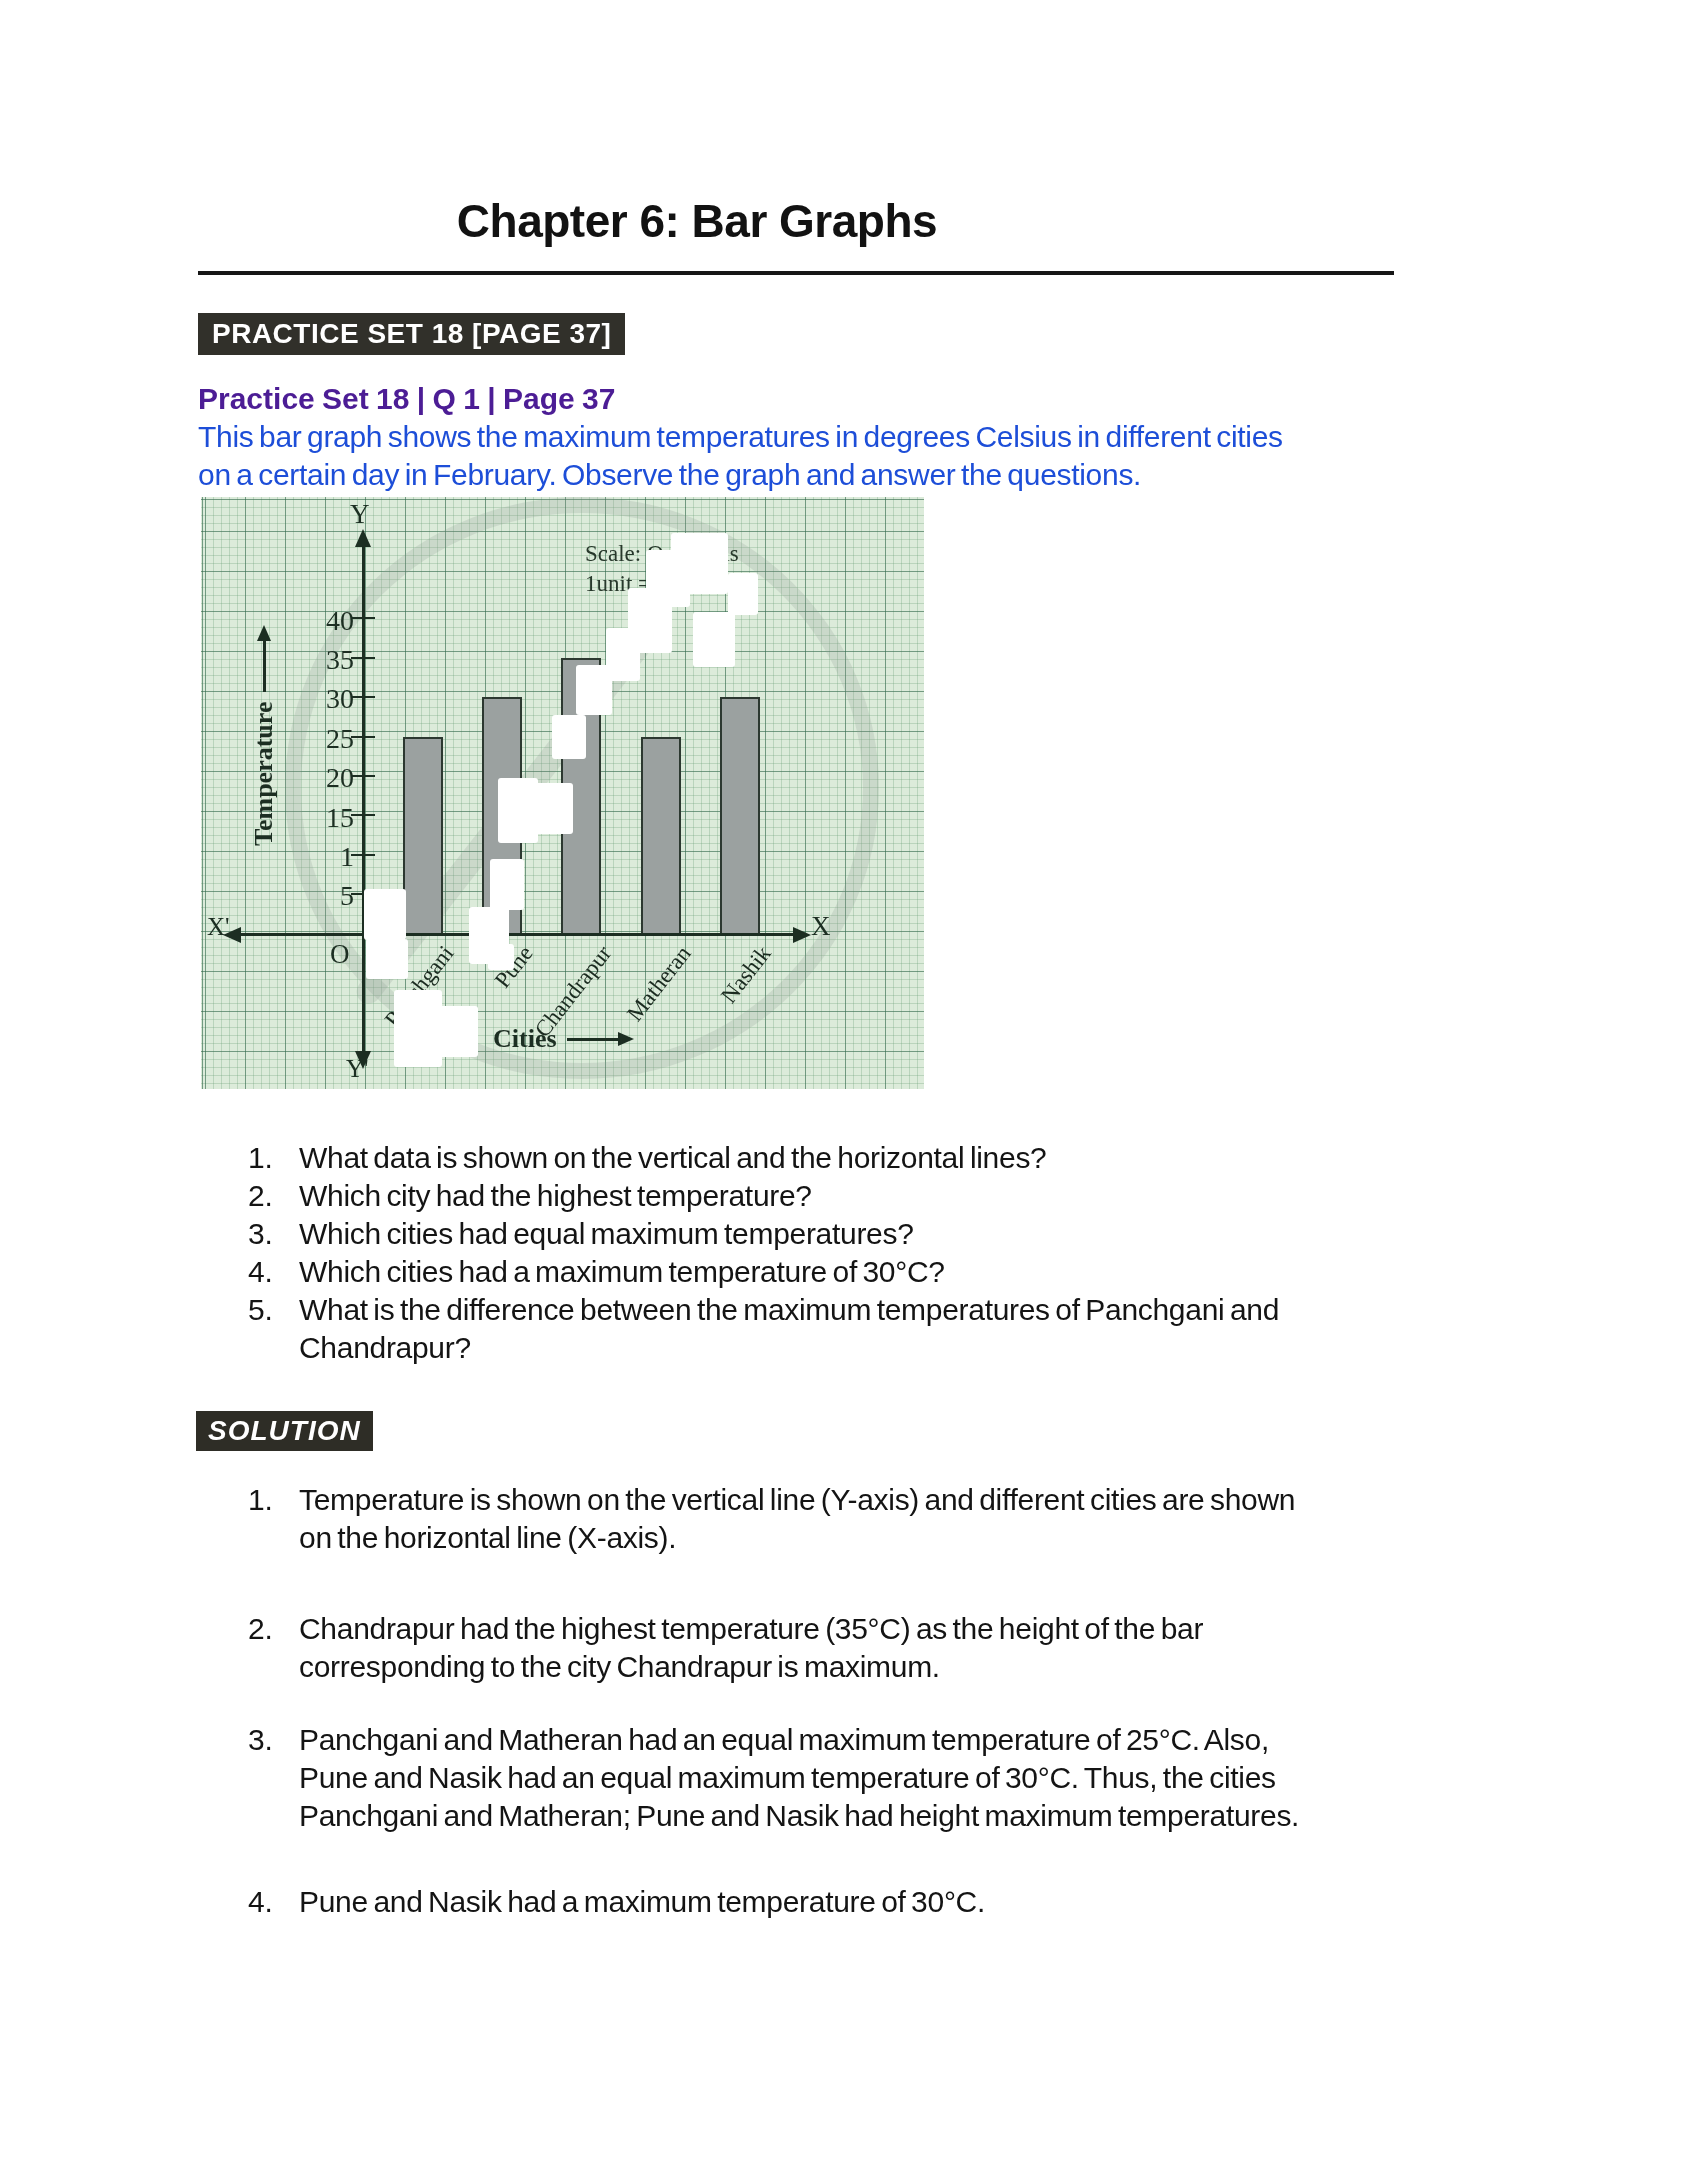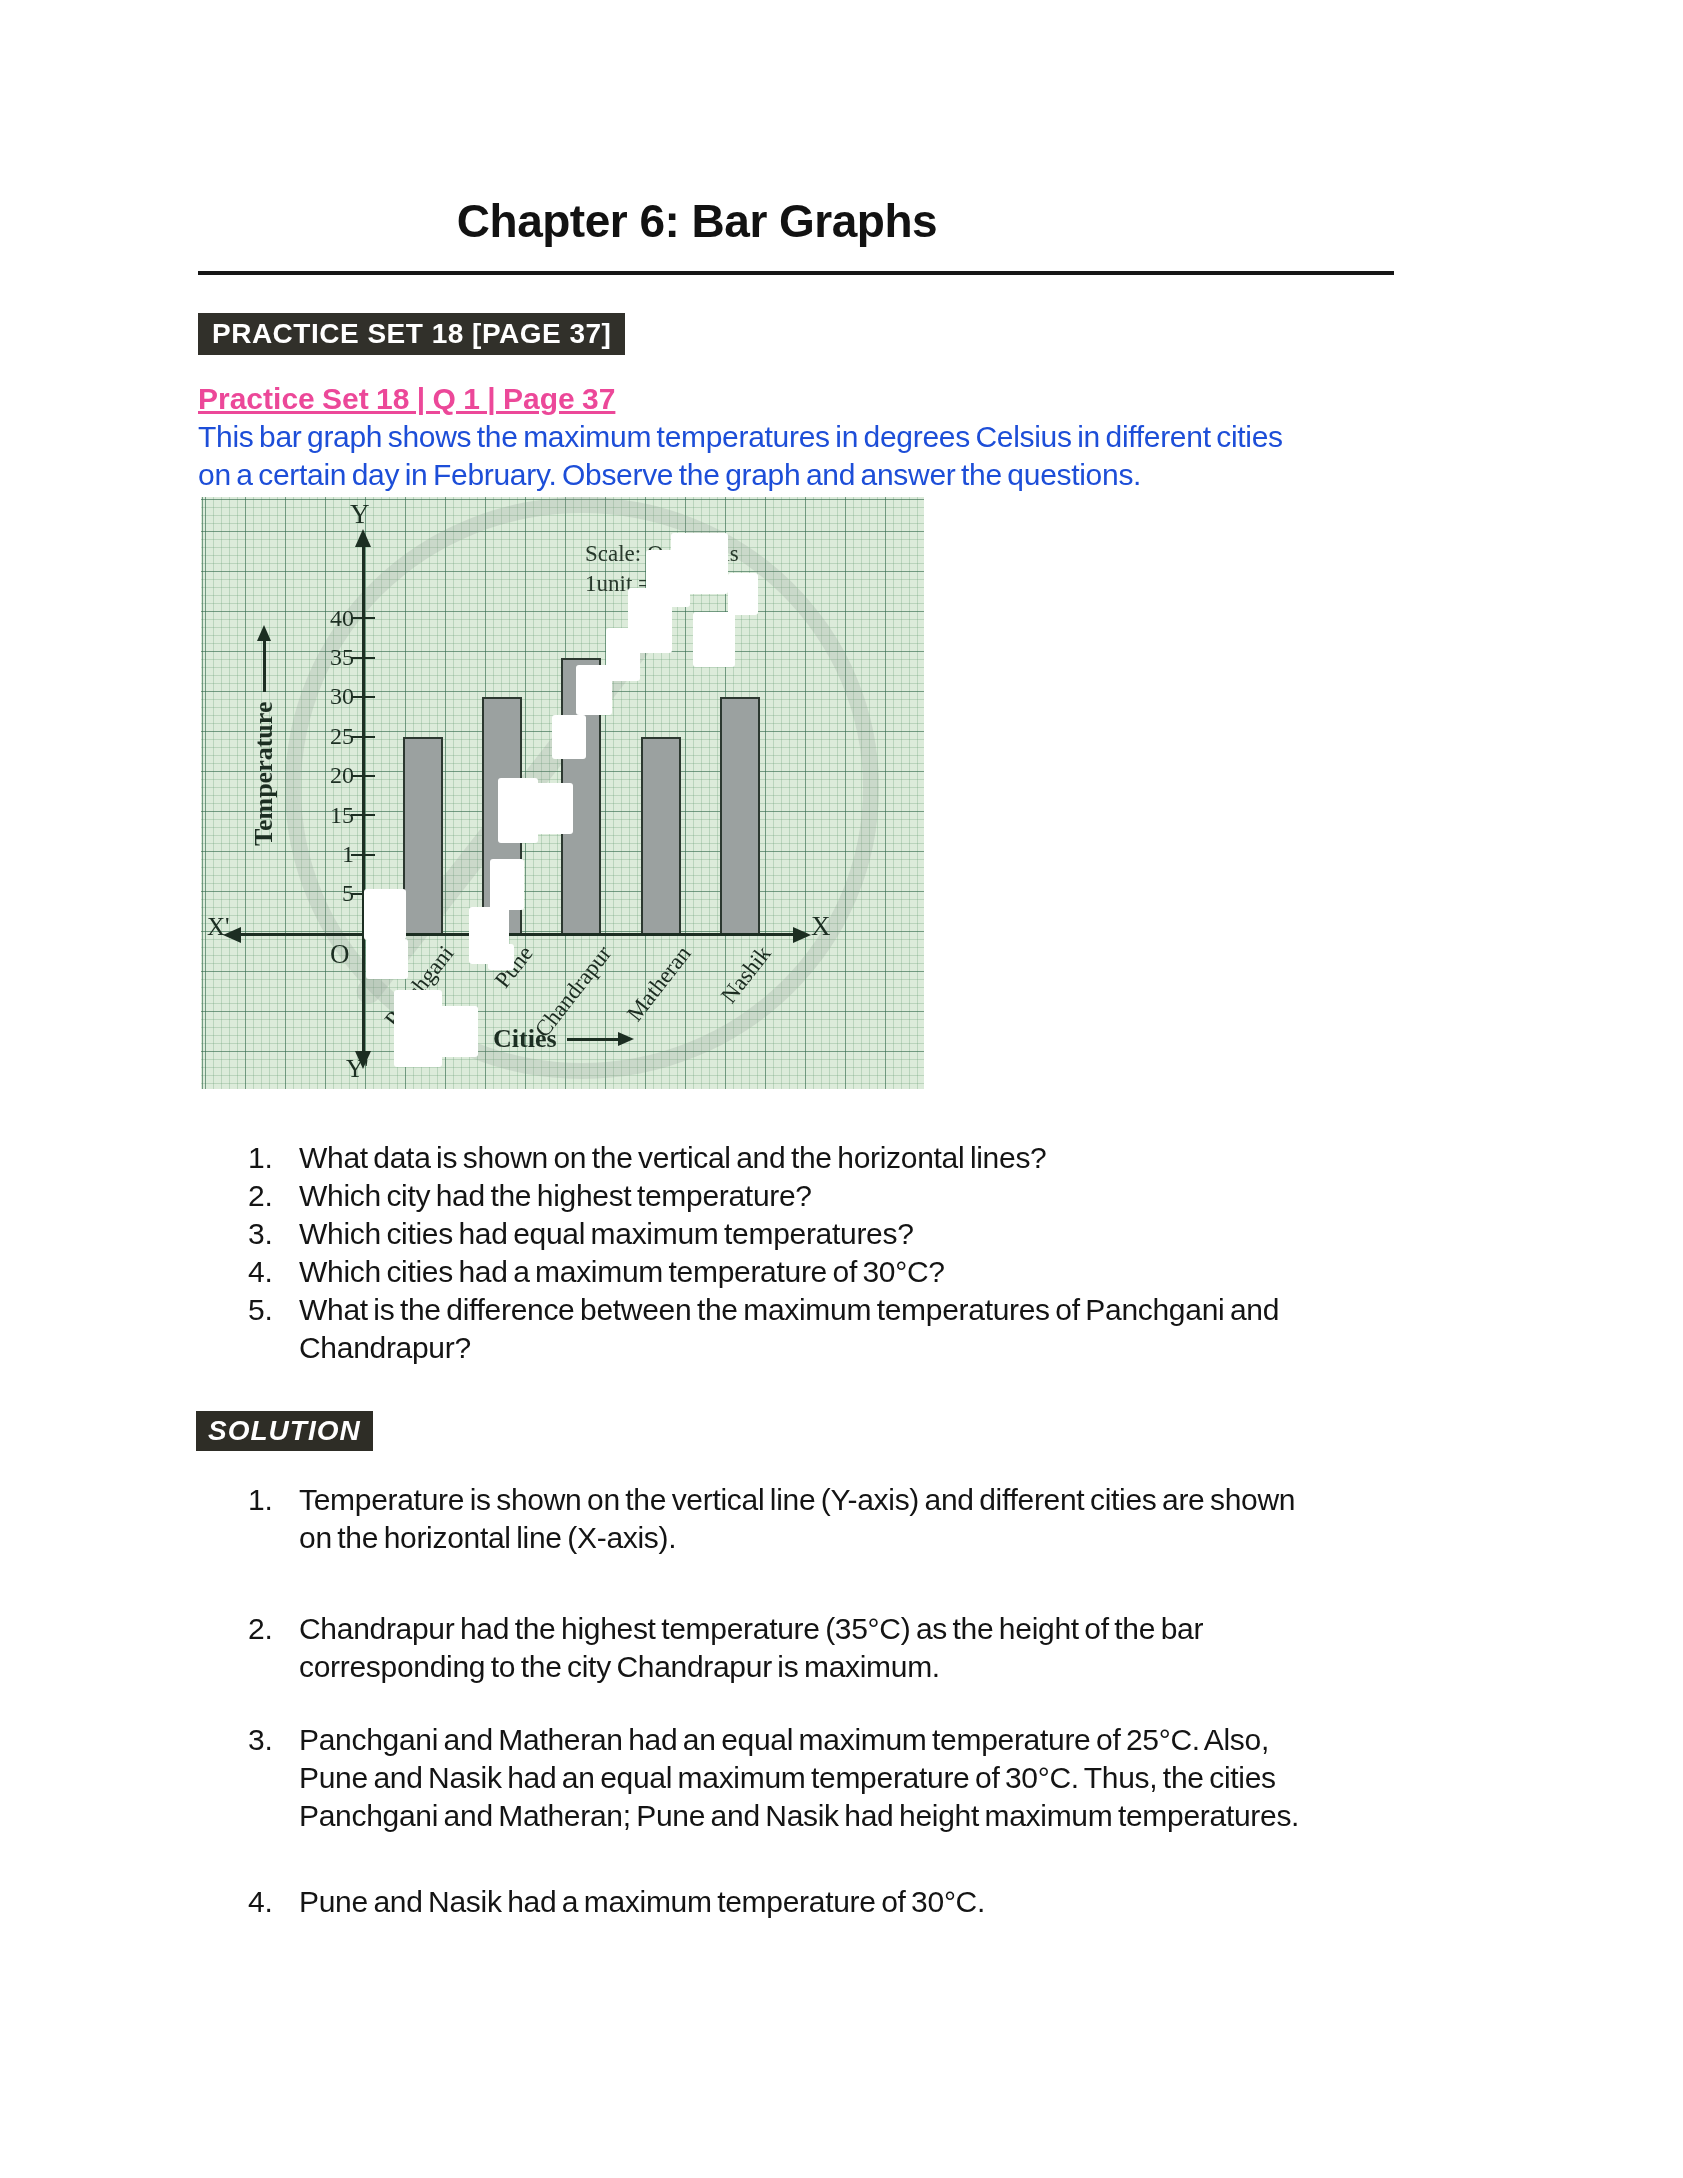--- a/index.html
+++ b/index.html
@@ -9,22 +9,22 @@
   .page-title{position:absolute;left:0;right:0;top:194px;margin:0;text-align:center;
               font-size:46px;font-weight:bold;letter-spacing:-0.5px;color:#121212;}
   .title-rule{position:absolute;left:198px;top:271px;width:1292px;height:4px;background:#161616;}
 
   .banner{position:absolute;color:#ffffff;font-weight:bold;white-space:nowrap;}
   .practice-banner{left:198px;top:313px;height:42px;line-height:42px;padding:0 14px;
                    background:#31302a;font-size:28px;letter-spacing:0.5px;}
   .solution-banner{left:196px;top:1411px;height:40px;line-height:40px;padding:0 12px;
                    background:#2e2d26;font-size:28px;font-style:italic;letter-spacing:1px;}
 
-  .q-header{position:absolute;left:198px;top:382px;font-size:30px;font-weight:bold;color:#ec4899;
-            word-spacing:-1px;text-decoration:underline;}
+  .q-header{position:absolute;left:198px;top:382px;font-size:30px;font-weight:bold;color:#4c1d95;
+            word-spacing:-1px;}
   .intro{position:absolute;left:198px;top:418px;font-size:30px;line-height:38px;
          letter-spacing:-0.3px;word-spacing:-2.5px;color:#1d4ed8;}
 
   
   .graph{position:absolute;left:201px;top:497px;width:723px;height:592px;overflow:hidden;
          font-family:"Liberation Serif",serif;color:#1c2e22;
          background-color:#dcebda;
          background-image:
            repeating-linear-gradient(0deg,  rgba(55,105,80,0.55) 0 1px, transparent 1px 40px),
            repeating-linear-gradient(90deg, rgba(55,105,80,0.55) 0 1px, transparent 1px 40px),
@@ -55,21 +55,21 @@
   .lbl-o{left:129px;top:442px;font-size:27px;}
   .scale-note{left:384px;top:42px;font-size:23px;line-height:30px;color:#27382b;}
   .temp-label{left:-46px;top:225px;width:218px;text-align:center;transform:rotate(-90deg);
               font-size:26px;font-weight:bold;}
   .cities-label{left:292px;top:527px;font-size:26px;font-weight:bold;}
   .arrow-line{display:inline-block;width:51px;height:3px;background:#1c2e22;vertical-align:middle;
               margin:0 0 4px 10px;}
   .arrow-head{display:inline-block;width:0;height:0;border-left:16px solid #1c2e22;
               border-top:7px solid transparent;border-bottom:7px solid transparent;
               vertical-align:middle;margin-bottom:4px;}
-  .tick-lbl{position:absolute;width:46px;text-align:right;font-size:24px;}
+  .tick-lbl{position:absolute;width:46px;text-align:right;font-size:28px;}
   .tick-mark{position:absolute;width:24px;height:2px;background:#1c2e22;left:150px;}
   .bar{position:absolute;bottom:155px;width:40px;background:#9ba1a0;
        border:2px solid #2c3830;border-bottom:none;box-sizing:border-box;}
   .city{position:absolute;top:444px;transform-origin:top right;transform:rotate(-52deg);
         font-size:23px;white-space:nowrap;color:#1b2b20;}
   .patch{position:absolute;background:#ffffff;border-radius:3px;}
 
   
   .list-block{position:absolute;left:248px;font-size:30px;letter-spacing:-0.3px;word-spacing:-2.5px;
               color:#141414;}

